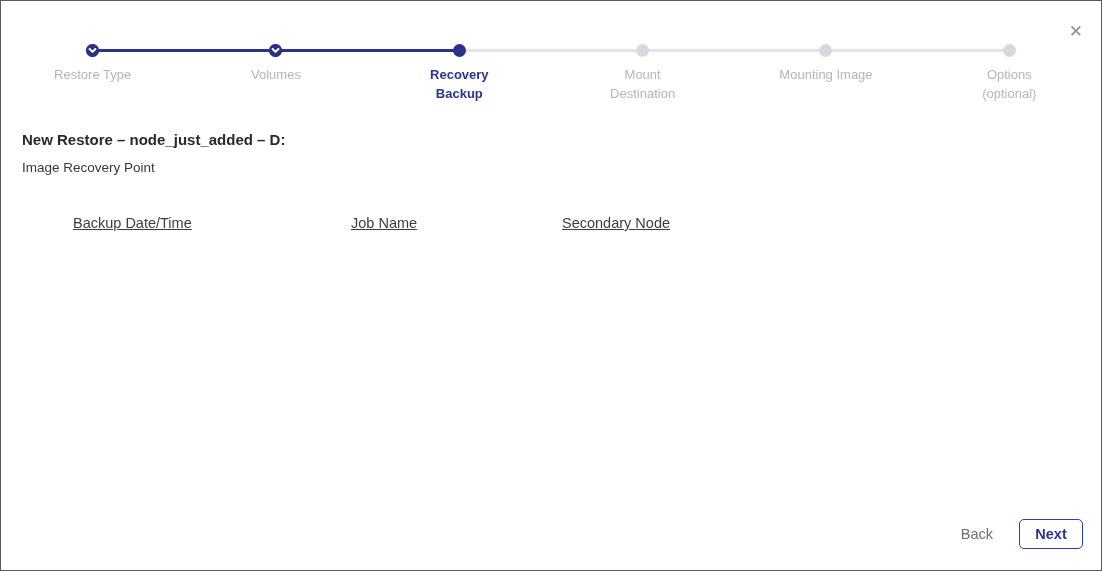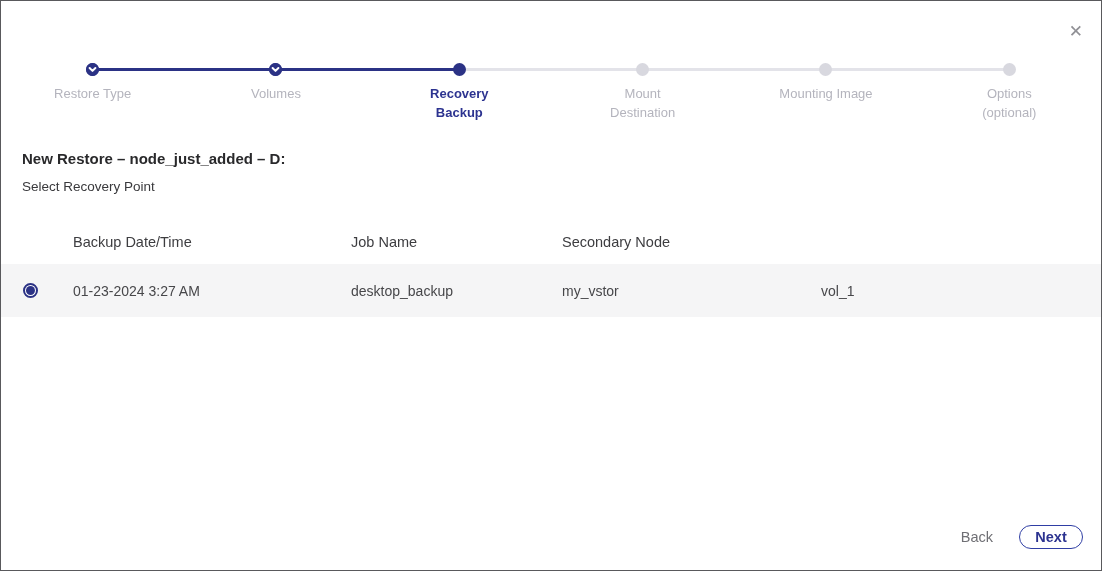--- a/index.html
+++ b/index.html
@@ -22,21 +22,21 @@
     color: #909095;
     cursor: pointer;
     line-height: 1;
     user-select: none;
   }
 
   
   .stepper {
     display: flex;
     width: 100%;
-    padding-top: 62px;
+    padding-top: 43px;
   }
   .step {
     flex: 1;
     position: relative;
     display: flex;
     flex-direction: column;
     align-items: center;
   }
   .connector {
     position: absolute;
@@ -89,20 +89,21 @@
   .rp-table { margin-top: 26px; width: 100%; }
   .t-row {
     display: grid;
     grid-template-columns: 72px 278px 211px 259px 1fr;
     align-items: center;
   }
   .t-head {
     height: 44px;
     font-size: 14.5px;
     color: #3d3d40;
+    text-decoration: underline;
   }
   .t-body-row {
     height: 53px;
     background: #f5f5f6;
     font-size: 14px;
     color: #47474a;
     cursor: pointer;
   }
   .radio-cell { padding-left: 22px; }
   .radio {
@@ -136,24 +137,24 @@
     font-size: 14.5px;
     color: #6f6f74;
     background: none;
     border: none;
     cursor: pointer;
     font-family: inherit;
     padding: 0;
   }
   .next-btn {
     min-width: 64px;
-    height: 24px;
+    height: 30px;
     background: #ffffff;
     border: 1px solid #2f3ea4;
-    border-radius: 12px;
+    border-radius: 5px;
     color: #2c3390;
     font-weight: 700;
     font-size: 14.5px;
     font-family: inherit;
     cursor: pointer;
     padding: 0 14px;
   }
 </style>
 </head>
 <body>
@@ -204,41 +205,30 @@
 
   <div class="step todo">
     <div class="connector gray"></div>
     <div class="dot todo"></div>
     <div class="step-label">Options (optional)</div>
   </div>
 
 </div>
 
 <div class="page-title">New Restore – node_just_added – D:</div>
-<div class="page-subtitle">Select Recovery Point</div>
+<div class="page-subtitle">Image Recovery Point</div>
 
 <div class="rp-table">
 
   <div class="t-row t-head">
     <div></div>
     <div>Backup Date/Time</div>
     <div>Job Name</div>
     <div>Secondary Node</div>
   </div>
 
-  <div class="t-row t-body-row">
-    <div class="radio-cell">
-      <div class="radio">
-        <div class="inner"></div>
-      </div>
-    </div>
-    <div>01-23-2024 3:27 AM</div>
-    <div>desktop_backup</div>
-    <div>my_vstor</div>
-    <div>vol_1</div>
-  </div>
 
 </div>
 
 <div class="footer">
   <button class="back-btn">Back</button>
   <button class="next-btn">Next</button>
 </div>
 
 </body></html>

